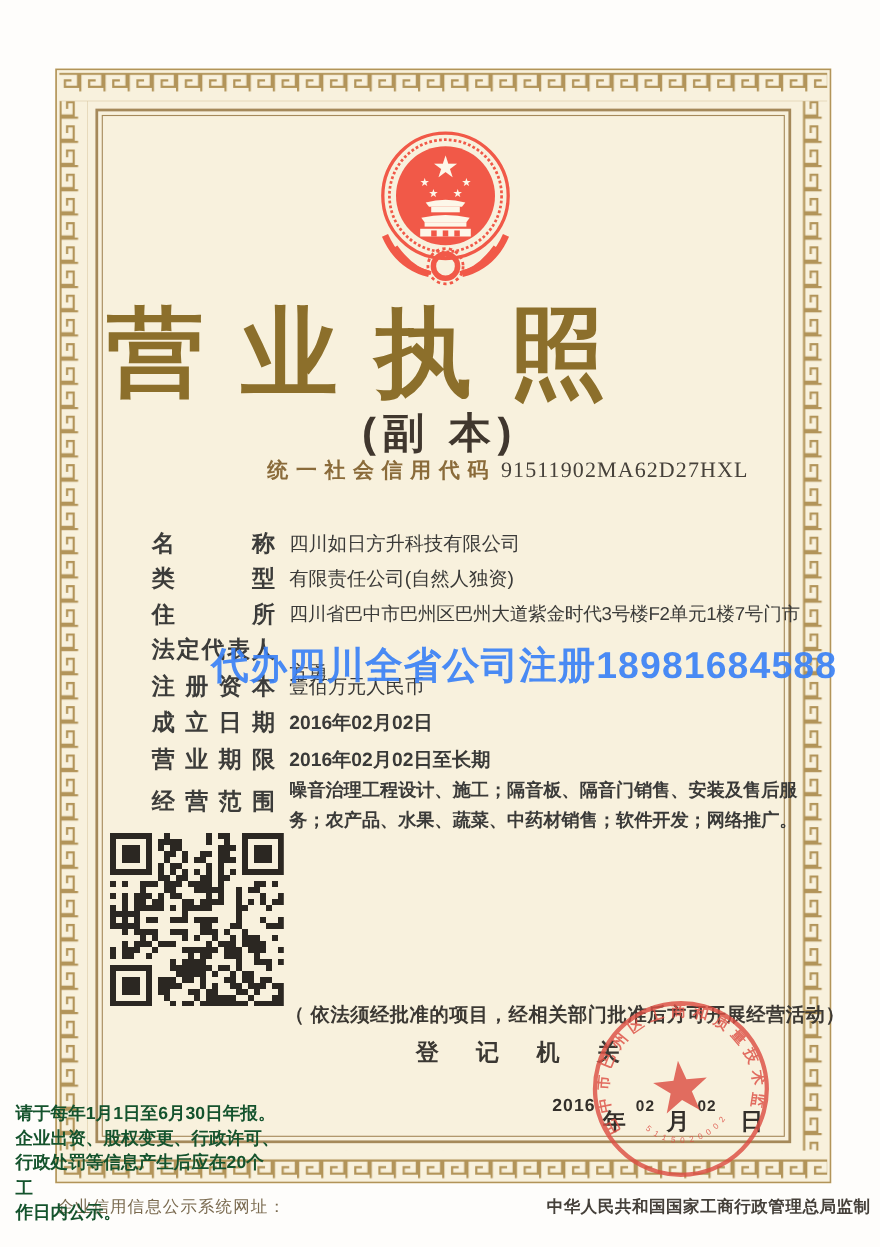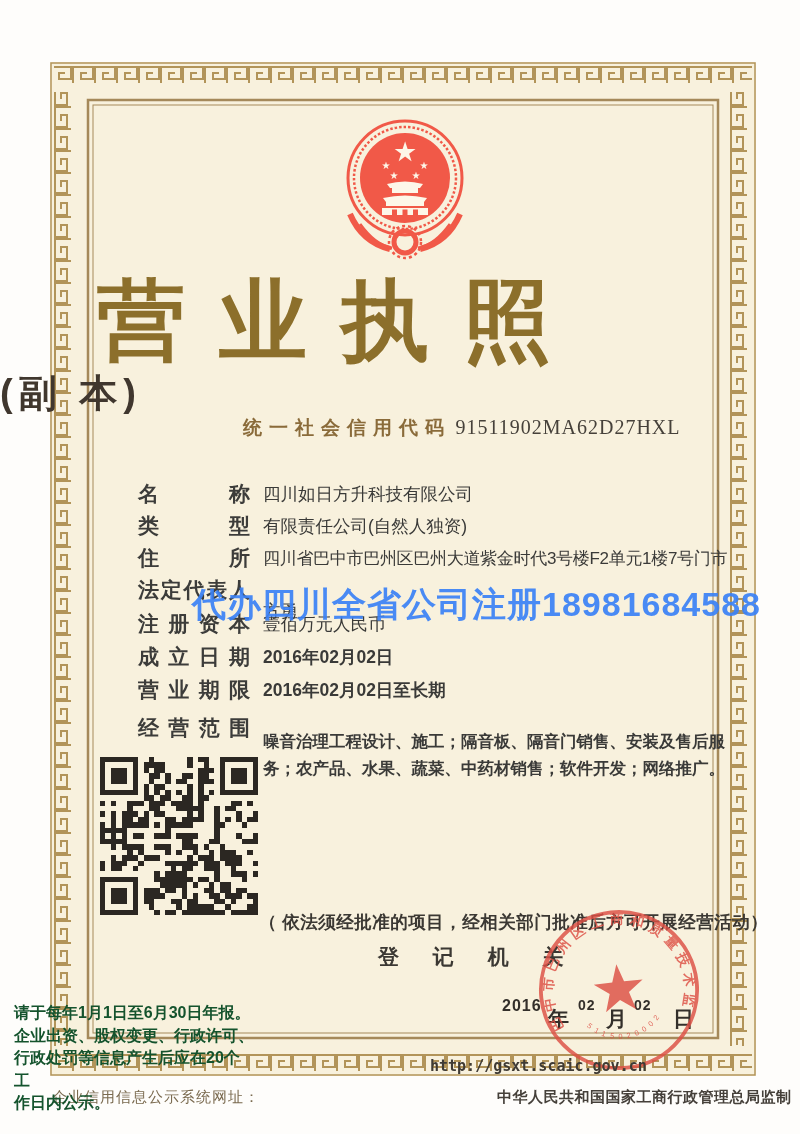--- a/index.html
+++ b/index.html
@@ -15,36 +15,36 @@
   
   .emblem{position:absolute;left:330px;top:116px;z-index:3;}
   
   .title{
     position:absolute;left:0;top:262px;width:648px;text-align:center;z-index:3;
     font-size:88px;font-weight:bold;color:var(--title-gold,#8c6f2b);
     letter-spacing:34px;padding-left:34px;box-sizing:border-box;
     font-family:"Liberation Serif","DejaVu Serif",serif;
   }
   .subtitle{
-    position:absolute;left:0;top:368px;width:800px;text-align:left;z-index:3;
+    position:absolute;left:0;top:368px;width:800px;text-align:center;z-index:3;
     font-size:38px;font-weight:600;color:#40372e;letter-spacing:6px;
   }
   .code-line{position:absolute;left:243px;top:415px;z-index:3;white-space:nowrap;}
   .code-label{font-size:19px;font-weight:600;color:#8a6b3a;letter-spacing:7px;}
   .code-value{font-size:20px;color:#46413a;font-family:"Liberation Serif","DejaVu Serif",serif;letter-spacing:1px;}
   
   .frow{position:absolute;z-index:3;}
   .flabel{
     position:absolute;left:138px;width:112px;font-size:21px;font-weight:600;color:#3c3c3a;
     text-align:justify;text-align-last:justify;-moz-text-align-last:justify;
   }
   .fvalue{position:absolute;left:263px;width:482px;font-size:17.5px;color:#3a3a38;line-height:27px;}
   .fvalue.bold{font-weight:700;}
   .fvalue.tight{font-size:17px;letter-spacing:-0.3px;}
-  .fvalue.scope{font-size:16.5px;font-weight:700;margin-top:22px;}
+  .fvalue.scope{font-size:16.5px;font-weight:700;}
   
   .watermark{
     position:absolute;left:192px;top:582px;z-index:6;white-space:nowrap;
     font-size:34px;font-weight:600;color:#3b82f6;opacity:.92;letter-spacing:1px;
   }
   
   .qr{position:absolute;left:100px;top:757px;width:158px;height:158px;z-index:3;}
   
   .note{position:absolute;left:259px;top:910px;z-index:3;font-size:17.5px;font-weight:600;color:#3b3833;letter-spacing:.5px;}
   .authority{position:absolute;left:378px;top:943px;z-index:3;font-size:21px;font-weight:600;letter-spacing:14px;color:#3b3833;}
@@ -504,17 +504,16 @@
   <span class="date-part d-cjk" style="left:606px;top:1005px">月</span>
   <span class="date-part d-num" style="left:634px;top:997px;font-size:14px">02</span>
   <span class="date-part d-cjk" style="left:673px;top:1005px">日</span>
 
   <div class="notice">
     <div>请于每年1月1日至6月30日年报。</div>
     <div>企业出资、股权变更、行政许可、</div>
     <div>行政处罚等信息产生后应在20个工</div>
     <div>作日内公示。</div>
   </div>
-  <div class="url">http://gsxt.scaic.gov.cn</div>
   <div class="site-label">企业信用信息公示系统网址：</div>
   <div class="issuer">中华人民共和国国家工商行政管理总局监制</div>
 
 </div>
 
 </body></html>

